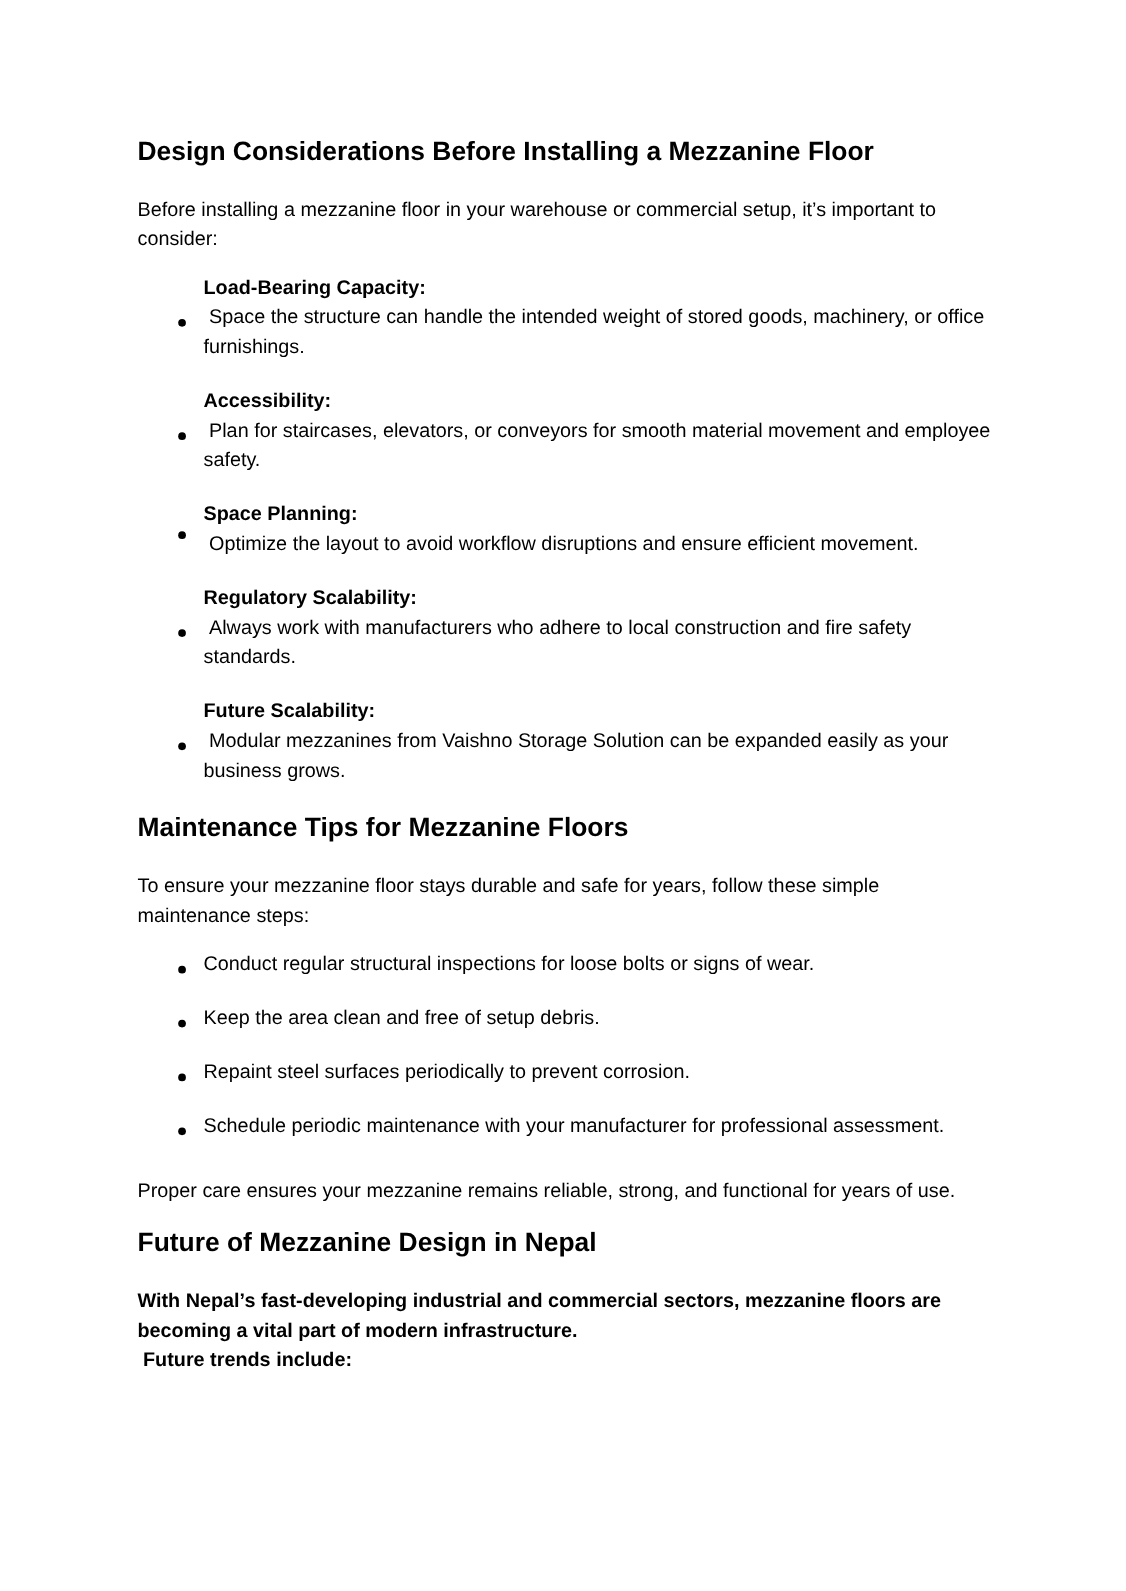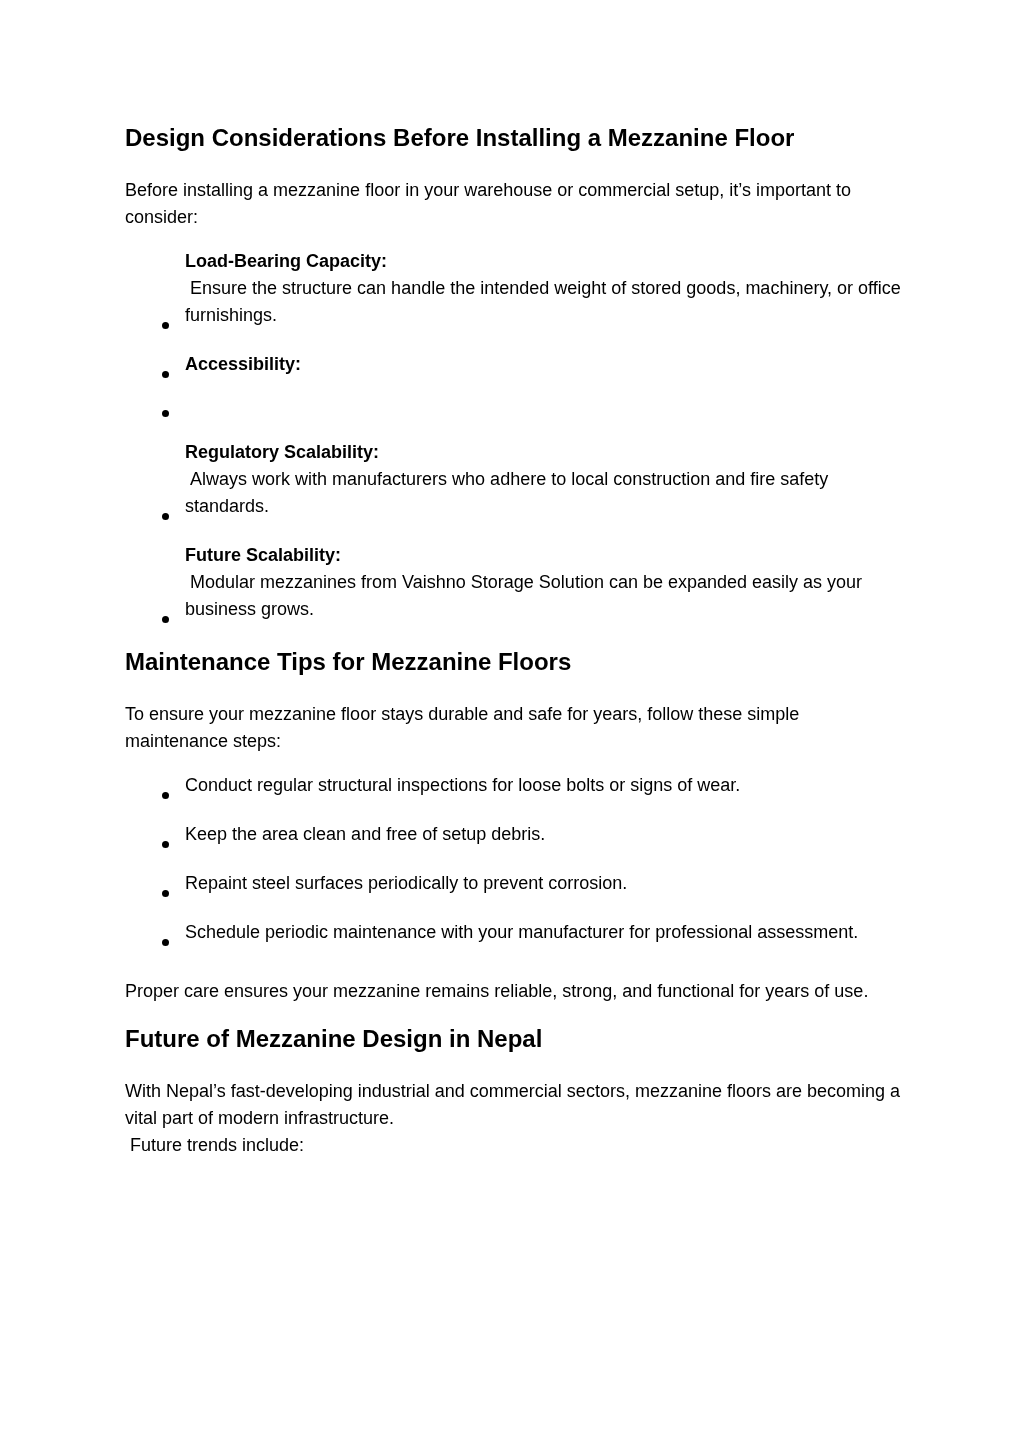--- a/index.html
+++ b/index.html
@@ -23,59 +23,64 @@
     line-height: 33px;
     font-weight: bold;
     margin: 0 0 23px 0;
   }
   h2.doc-heading.spaced { }
 
   p.doc-para { margin: 0 0 17px 0; }
   p.outro-para { margin: 32px 0 17px 0; }
 
   ul.doc-list { list-style: none; margin: 0; padding: 0; }
-  ul.doc-list li { display: flex; align-items: flex-end; margin: 0 0 22px 0; }
+  ul.doc-list li { display: flex; align-items: center; margin: 0 0 22px 0; }
   .marker {
     flex: none;
     width: 7px; height: 7px;
     margin: 10px 0 0 37px;
     background: #000;
     border-radius: 50%;
   }
   .li-content { margin-left: 16px; }
   .li-title { font-weight: bold; }
   .li-body { white-space: pre-wrap; }
-  .line-block { display: block; white-space: pre-wrap; }
+  .line-block { display: block; white-space: pre-wrap; font-weight: bold; }
 </style>
 </head>
 <body>
 
 <div class="page">
   <div class="content">
 
     <h2 class="doc-heading">Design Considerations Before Installing a Mezzanine Floor</h2>
 
     <p class="doc-para">Before installing a mezzanine floor in your warehouse or commercial setup, it’s important to consider:</p>
 
     <ul class="doc-list">
       <li>
         <span class="marker"></span>
         <div class="li-content">
           <div class="li-title">Load-Bearing Capacity:</div>
-          <div class="li-body"> Ensure the structure can handle the intended weight of stored goods, machinery, or office furnishings.</div>
+          <div class="li-body"> Space the structure can handle the intended weight of stored goods, machinery, or office furnishings.</div>
         </div>
       </li>
       <li>
         <span class="marker"></span>
         <div class="li-content">
           <div class="li-title">Accessibility:</div>
+          <div class="li-body"> Plan for staircases, elevators, or conveyors for smooth material movement and employee safety.</div>
         </div>
       </li>
       <li>
         <span class="marker"></span>
+        <div class="li-content">
+          <div class="li-title">Space Planning:</div>
+          <div class="li-body"> Optimize the layout to avoid workflow disruptions and ensure efficient movement.</div>
+        </div>
       </li>
       <li>
         <span class="marker"></span>
         <div class="li-content">
           <div class="li-title">Regulatory Scalability:</div>
           <div class="li-body"> Always work with manufacturers who adhere to local construction and fire safety standards.</div>
         </div>
       </li>
       <li>
         <span class="marker"></span>

